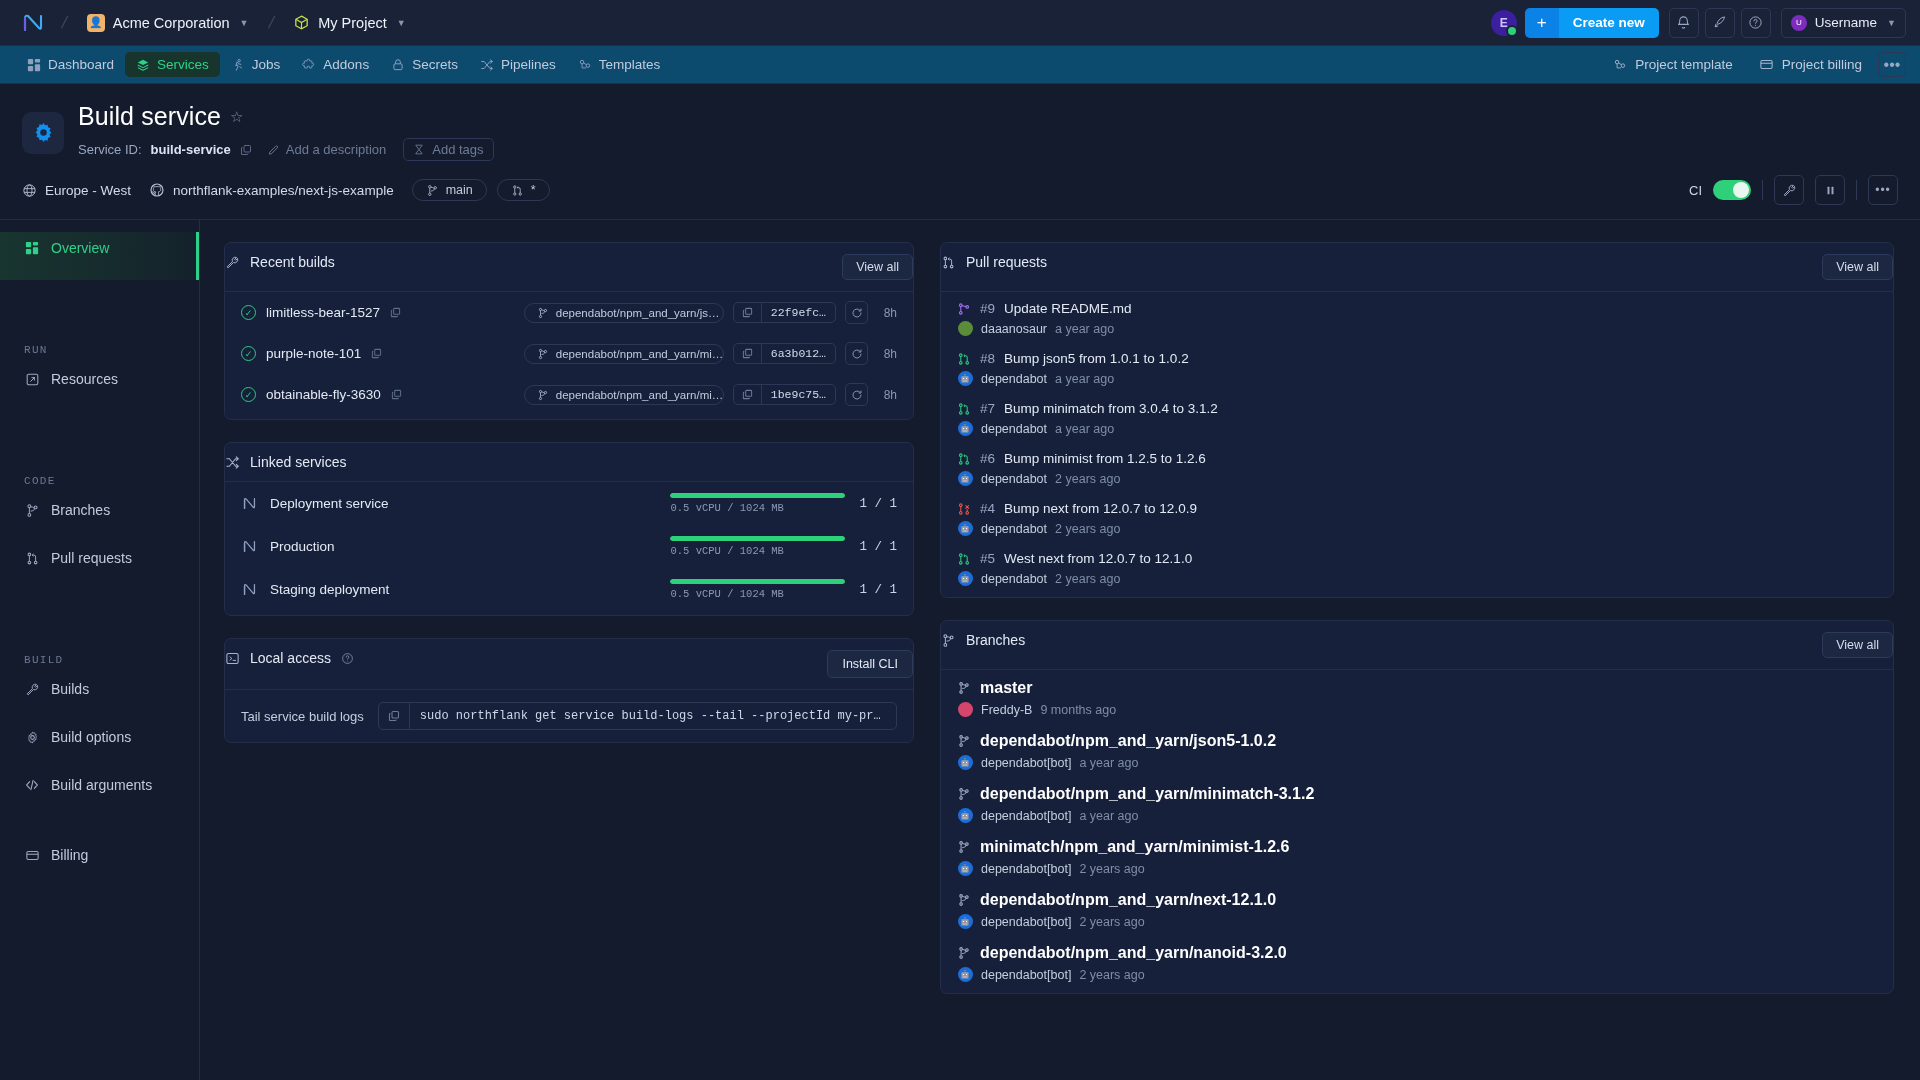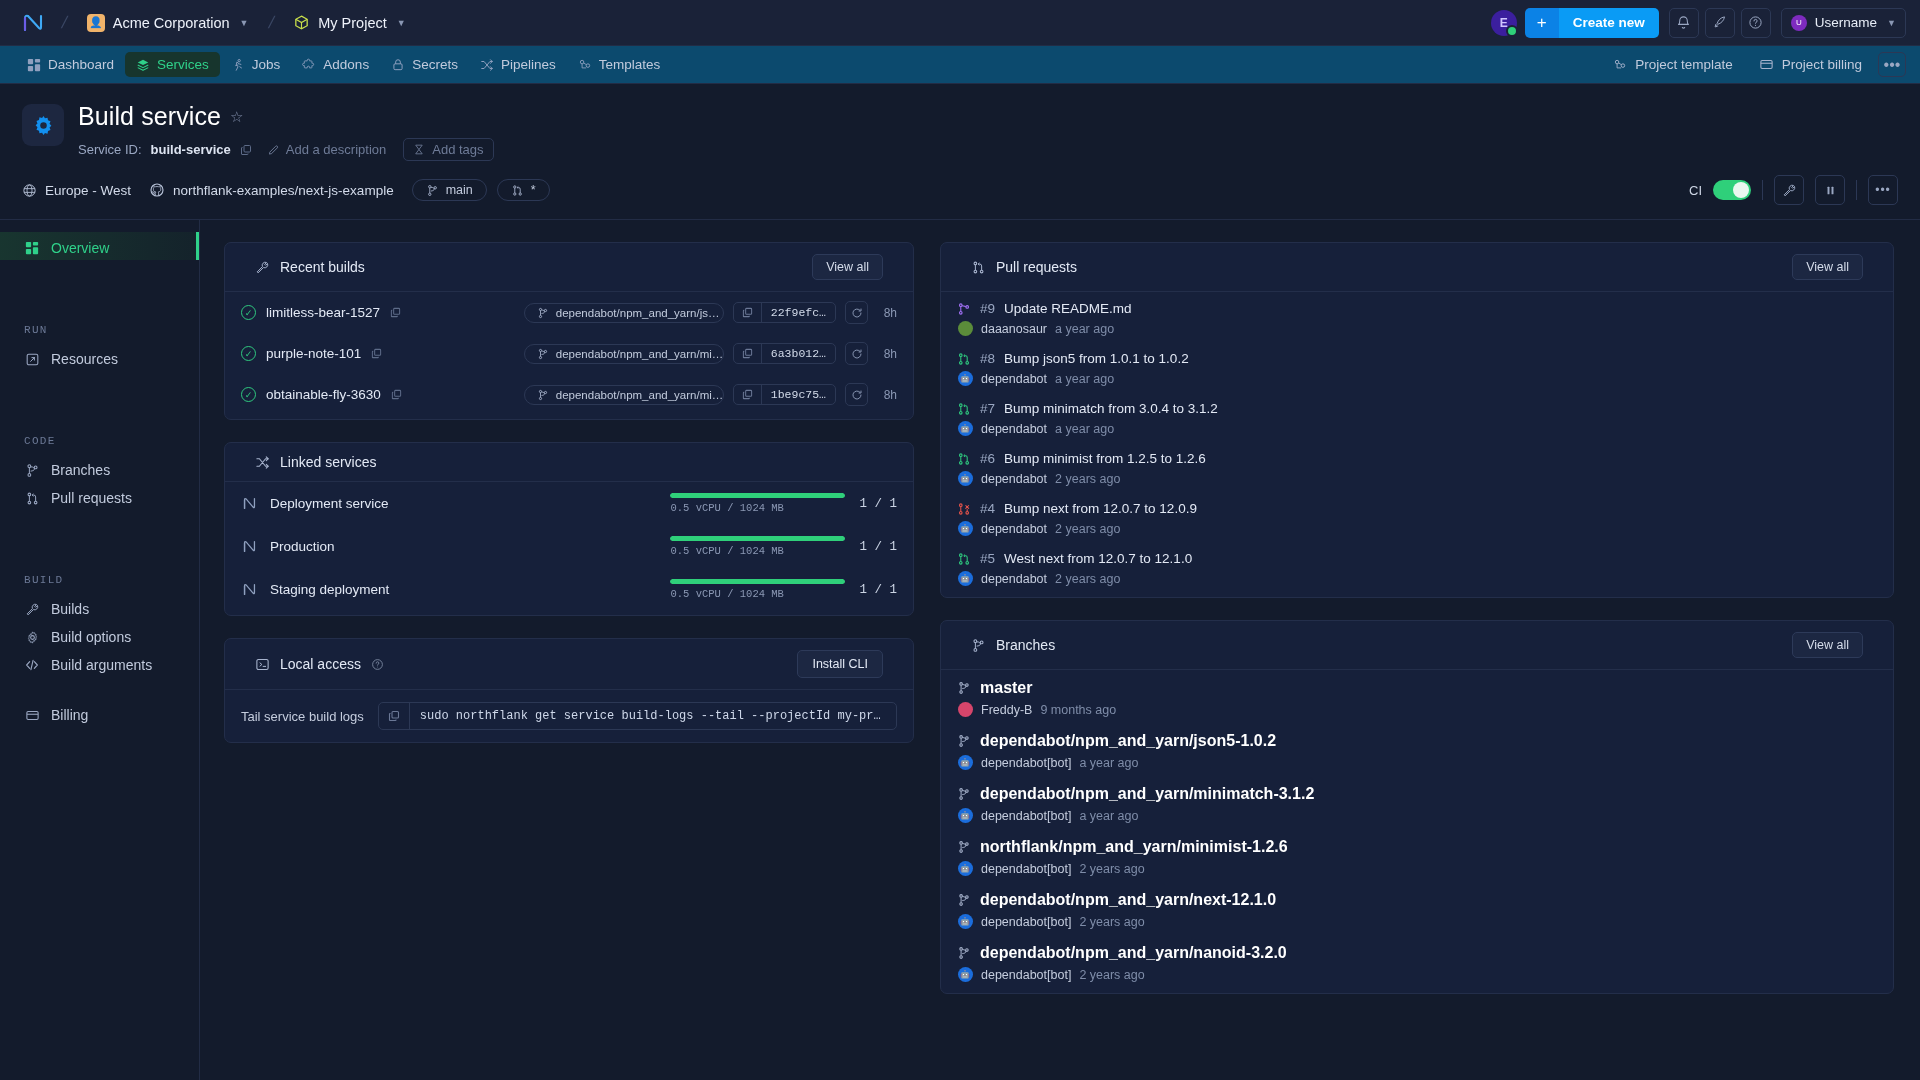--- a/index.html
+++ b/index.html
@@ -60,21 +60,21 @@
     display: flex; align-items: center; gap: 7px;
     padding: 5px 11px; border-radius: 5px; cursor: pointer;
     font-size: 13.5px; color: #c2cbdd;
   }
   .nav-tab.active { background: #17352d; color: #2fd18a; }
   .nav-right { margin-left: auto; display: flex; align-items: center; gap: 6px; }
   .nav-act { display:flex; align-items:center; gap: 8px; padding: 5px 10px; border-radius: 5px; font-size: 13.5px; color:#c2cbdd; cursor:pointer; }
   .nav-dots { width: 28px; height: 25px; border: 1px solid #2c3855; border-radius: 5px; display:flex; align-items:center; justify-content:center; color:#9aa7c2; cursor:pointer; }
 
   
-  .svc-head { padding: 18px 38px 14px 22px; display: flex; align-items: flex-start; gap: 14px; }
+  .svc-head { padding: 18px 38px 14px 22px; display: flex; align-items: center; gap: 14px; }
   .svc-tile {
     width: 42px; height: 42px; border-radius: 9px; background: #1d2740;
     display: flex; align-items: center; justify-content: center; margin-top: 2px;
   }
   .svc-title-row { display: flex; align-items: center; gap: 9px; }
   .svc-title { font-size: 25px; font-weight: 500; color: #fff; letter-spacing: .1px; }
   .star { color: #7d8aa6; font-size: 15px; cursor:pointer; }
   .svc-sub { display: flex; align-items: center; gap: 9px; margin-top: 7px; font-size: 13px; color: #9aa7c2; }
   .svc-sub b { color: #dde4f1; font-weight: 600; }
   .ghost-act { display:flex; align-items:center; gap:6px; color:#6e7b97; cursor:pointer; font-size:13px; }
@@ -96,38 +96,38 @@
   .ci-label { font-size: 13px; color: #cfd7e6; }
   .toggle { width: 38px; height: 20px; border-radius: 11px; background: #2fd07a; position: relative; cursor: pointer; }
   .toggle::after { content:''; position:absolute; right: 2px; top: 2px; width: 16px; height: 16px; border-radius: 50%; background: #eaf7f0; }
   .vdiv { width: 1px; height: 20px; background: #2c3855; }
 
   
   .body { display: flex; height: calc(1080px - 46px - 38px - 96px - 1px); }
   .sidebar { width: 200px; border-right: 1px solid #222c45; padding: 12px 0 0 0; flex: none; }
   .side-item {
     display: flex; align-items: center; gap: 11px;
-    padding: 8px 14px 4px 24px; font-size: 14px; color: #c2cbdd; cursor: pointer;
+    padding: 8px 14px 24px 24px; font-size: 14px; color: #c2cbdd; cursor: pointer;
     position: relative;
   }
   .side-item.active {
     color: #2fd18a;
     background: linear-gradient(90deg, rgba(25,58,48,0.85) 0%, rgba(22,48,41,0.35) 100%);
   }
   .side-item.active::after { content:''; position:absolute; right:0; top:0; bottom:0; width: 3px; background: #2fd18a; }
   .side-group { font-size: 11px; letter-spacing: 1.3px; color: #6b7895; padding: 20px 14px 7px 24px; font-family: "Liberation Mono", monospace; margin-top: 44px; }
   .side-icon { width: 16px; display:flex; align-items:center; justify-content:center; flex: none; }
 
   .content { flex: 1; display: flex; gap: 26px; padding: 22px 26px 0 24px; overflow: hidden; }
   .col-left { width: 690px; flex: none; display: flex; flex-direction: column; gap: 22px; }
   .col-right { flex: 1; display: flex; flex-direction: column; gap: 22px; }
 
   .card { background: #16203a; border: 1px solid #232e4a; border-radius: 7px; }
   .card-head {
-    display: flex; align-items: center; padding: 11px 30px;
+    display: flex; align-items: flex-start; padding: 11px 0;
     border-bottom: 1px solid #232e4a;
   }
   .card-title { display: flex; align-items: center; gap: 10px; font-size: 14px; color: #e3e9f5; }
   .view-all {
     margin-left: auto; border: 1px solid #2d3a59; background: #1c2742;
     border-radius: 5px; padding: 5px 13px; font-size: 12.5px; color: #d5dcea; cursor: pointer;
   }
 
   
   .build-row { display: flex; align-items: center; padding: 9px 16px; gap: 10px; }
@@ -995,21 +995,21 @@
         <div class="br-item">
           <div class="br-line1">
             <span>
                 <svg width="14" height="14" viewBox="0 0 24 24" fill="none" class="svgi">
                   <circle cx="7" cy="5" r="2.2" stroke="#aab6cf" stroke-width="1.8"></circle>
                   <circle cx="7" cy="19" r="2.2" stroke="#aab6cf" stroke-width="1.8"></circle>
                   <circle cx="17" cy="7" r="2.2" stroke="#aab6cf" stroke-width="1.8"></circle>
                   <path d="M7 7.3v9.4M9.2 6.2c4 0 5.8 1 5.8 3.5 0 2-2.5 3-6 3.3" stroke="#aab6cf" stroke-width="1.7"></path>
                 </svg>
               </span>
-            <span class="br-name">northflank/npm_and_yarn/minimist-1.2.6</span>
+            <span class="br-name">minimatch/npm_and_yarn/minimist-1.2.6</span>
           </div>
           <div class="pr-line2">
             <span class="av av-bot">🤖</span>
             <span class="pr-author">dependabot[bot]</span>
             <span class="pr-time">2 years ago</span>
           </div>
         </div>
 
         <div class="br-item">
           <div class="br-line1">

